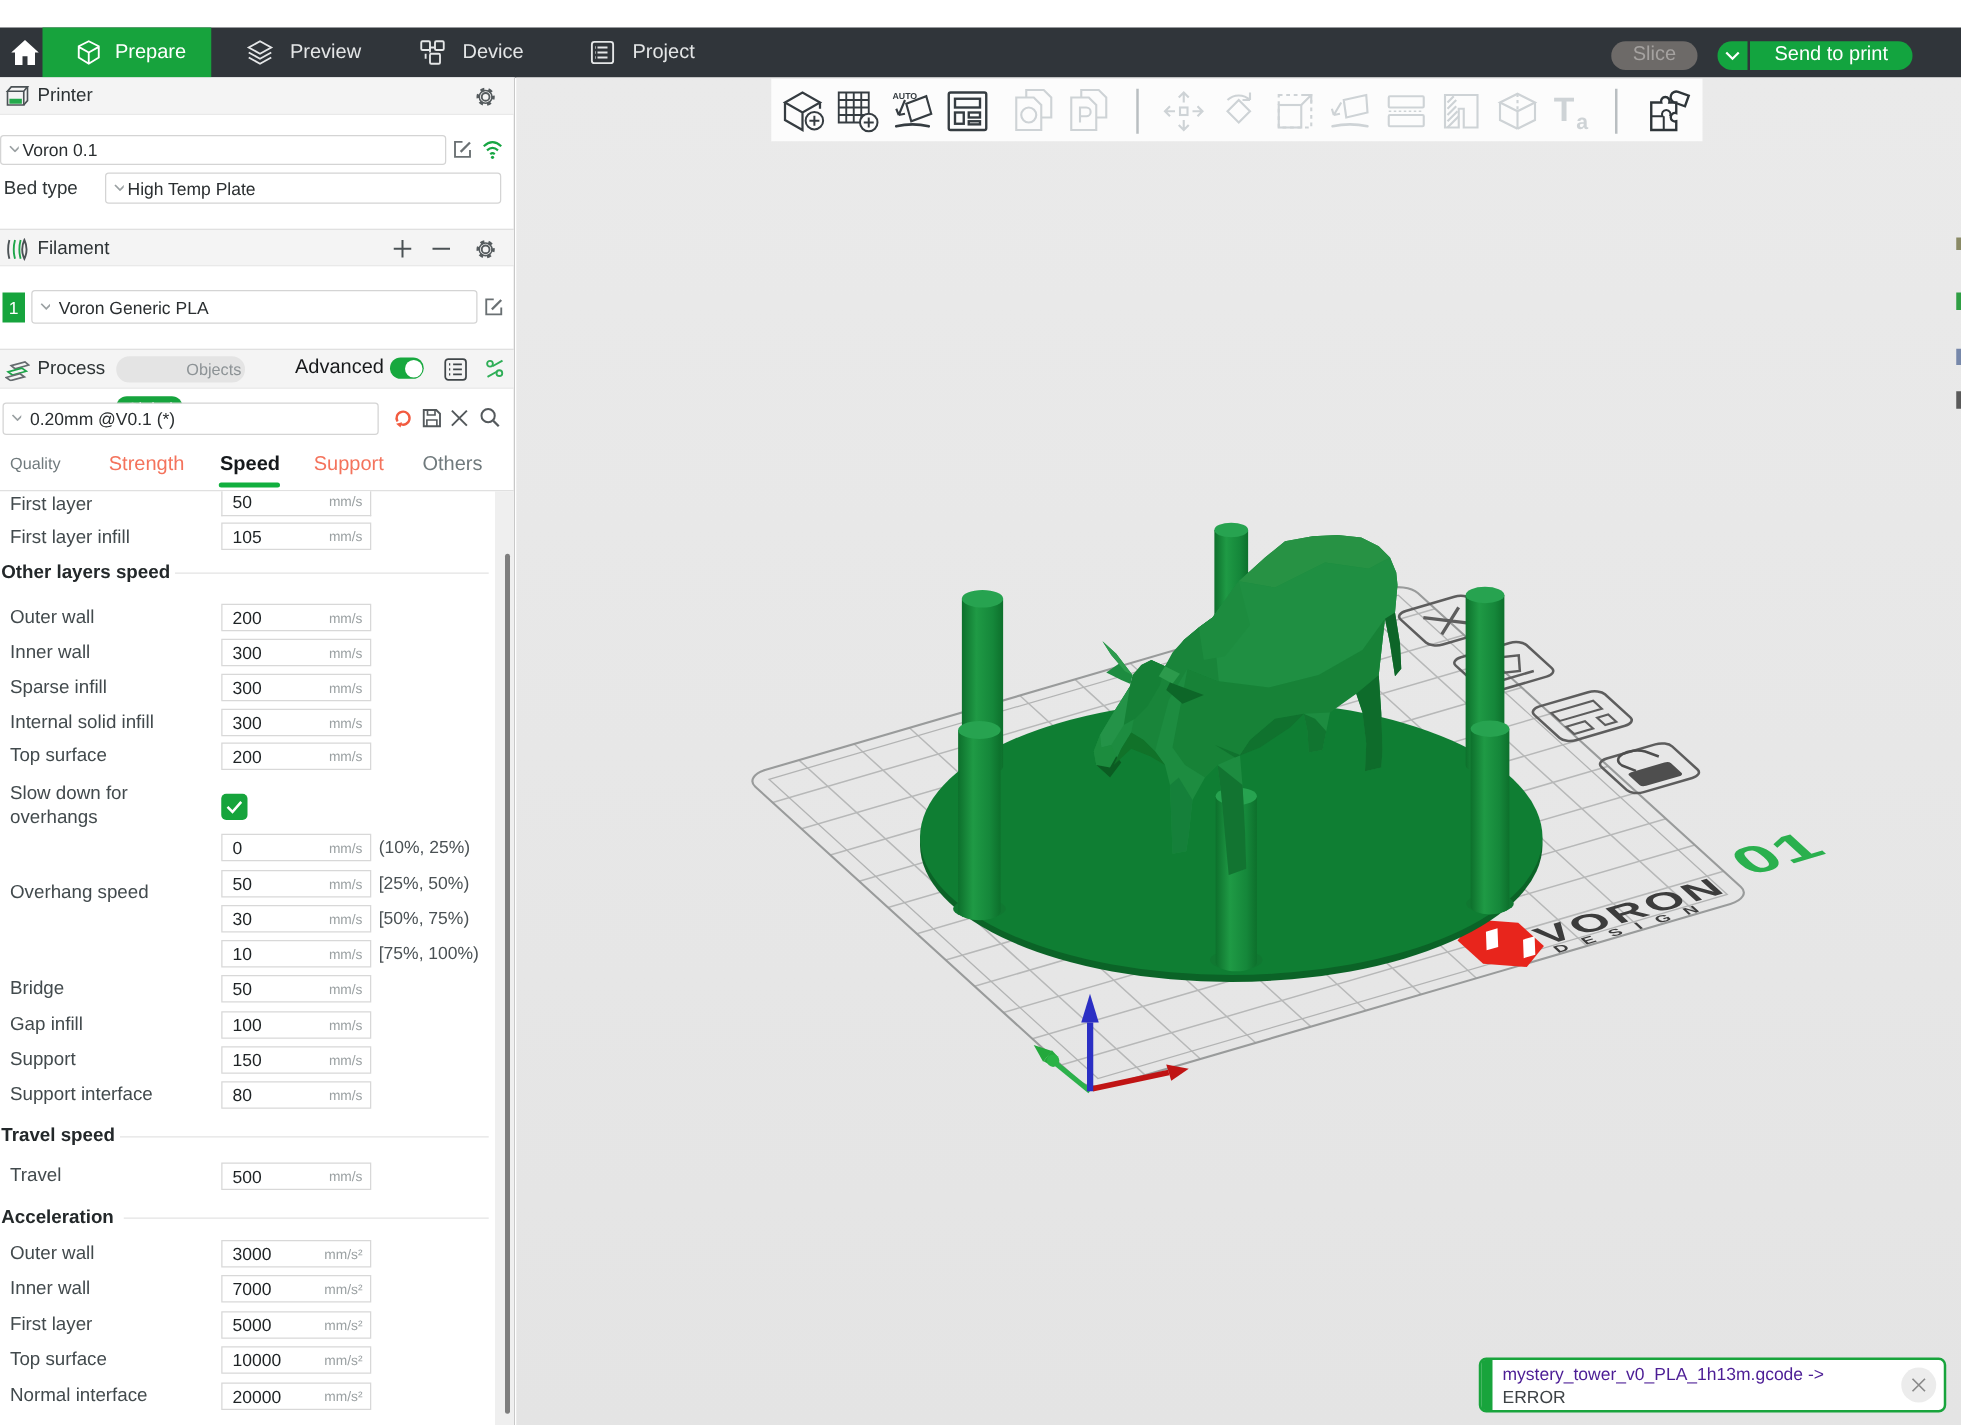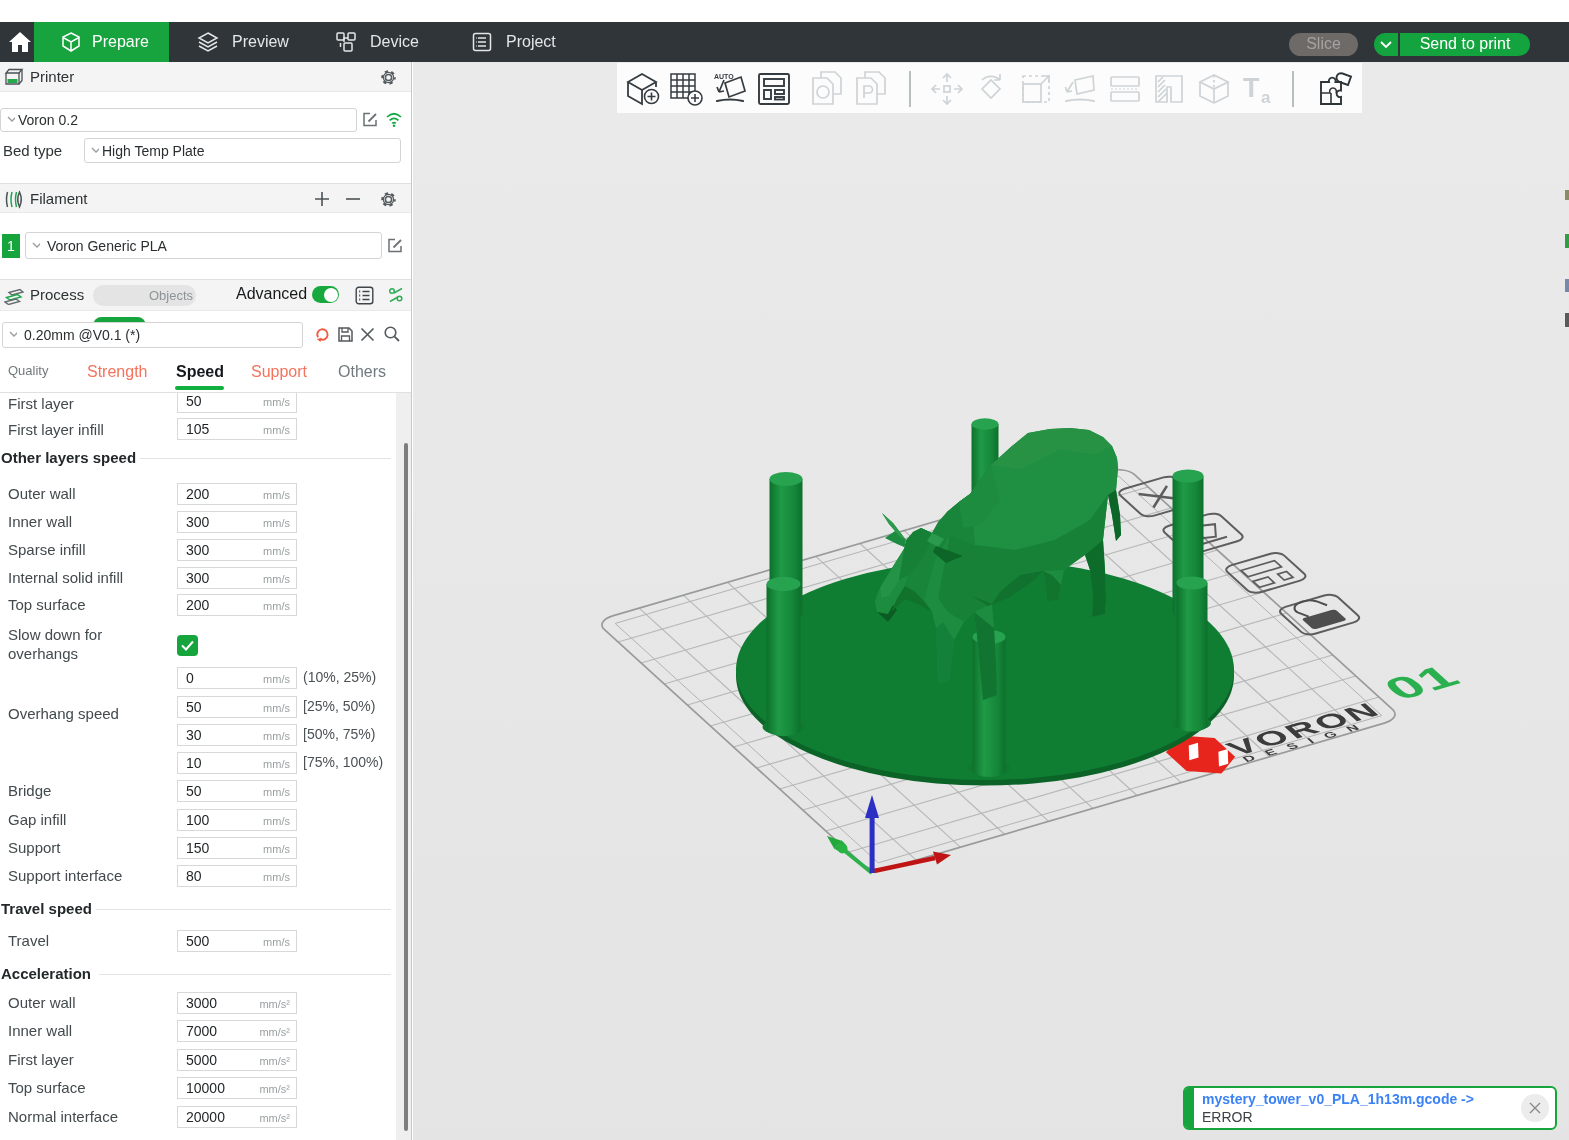--- a/index.html
+++ b/index.html
@@ -34,21 +34,21 @@
   .vbox .u { position:absolute; right:6px; top:5px; font-size:11px; color:#9aa0a2; }
   .rng { position:absolute; left:303px; font-size:14px; color:#4a5154; }
 
   
   #viewport { position:absolute; left:413px; top:62px; width:1156px; height:1078px; background:linear-gradient(#eaeaea,#e4e4e4); }
   #vtoolbar { position:absolute; left:204px; top:1px; width:745px; height:50px; background:#fcfcfc; }
 
   
   #toast { position:absolute; left:1183px; top:1086px; width:374px; height:44px; background:#fff; border:2px solid #18a43c; border-radius:6px; z-index:5; }
   #toast .bar { position:absolute; left:0; top:0; width:9px; height:40px; background:#18a43c; border-radius:3px 0 0 3px; }
-  #toast .l1 { position:absolute; left:17px; top:3px; font-size:14px; color:#3b82f6;font-weight:bold; }
+  #toast .l1 { position:absolute; left:17px; top:3px; font-size:14px; color:#4c1d95; }
   #toast .l2 { position:absolute; left:17px; top:21px; font-size:14px; color:#3c4144; }
   #toast .x { position:absolute; right:6px; top:6px; width:28px; height:28px; border-radius:50%; background:#ececec; }
 </style>
 </head>
 <body>
 <div id="root">
   <div id="tabbar">
     <svg class="abs" style="left:8px;top:9px" width="24" height="23">
       <path d="M12 1 L23 11 h-3 v10 h-6 v-7 h-4 v7 H4 V11 H1 Z" fill="#fff"></path>
     </svg>
@@ -114,21 +114,21 @@
           <circle cx="8.5" cy="8.5" r="3.1" stroke-width="1.5"></circle>
           <circle cx="8.5" cy="8.5" r="6" stroke-width="2.6" stroke-dasharray="3.1 3.2" stroke-dashoffset="1.2"></circle>
           <circle cx="8.5" cy="8.5" r="5.1" stroke-width="1.2"></circle>
         </g>
       </svg>
     </div>
     <div class="combo" style="left:0;top:46px;width:357px;height:24px;">
       <svg class="chev" width="10" height="10">
           <path d="M1 3l4 4 4-4" stroke="#9aa0a2" stroke-width="1.4" fill="none"></path>
         </svg>
-      <div class="ct">Voron 0.2</div>
+      <div class="ct">Voron 0.1</div>
     </div>
     <svg class="abs" style="left:362px;top:49px" width="17" height="17" viewBox="0 0 17 17">
       <path d="M14 9 v5.5 h-12 v-12 H8" fill="none" stroke="#6a7073" stroke-width="1.5"></path>
       <path d="M6.5 10.5 L14 3 l0 0" stroke="#6a7073" stroke-width="1.8" fill="none"></path>
     </svg>
     <svg class="abs" style="left:385px;top:49px" width="18" height="17" viewBox="0 0 18 17">
       <g fill="none" stroke="#17a643" stroke-width="1.7">
         <path d="M2 6 q7 -6.5 14 0"></path>
         <path d="M4.6 9.3 q4.4 -4 8.8 0"></path>
         <path d="M7.2 12.4 q1.8 -1.7 3.6 0"></path>

